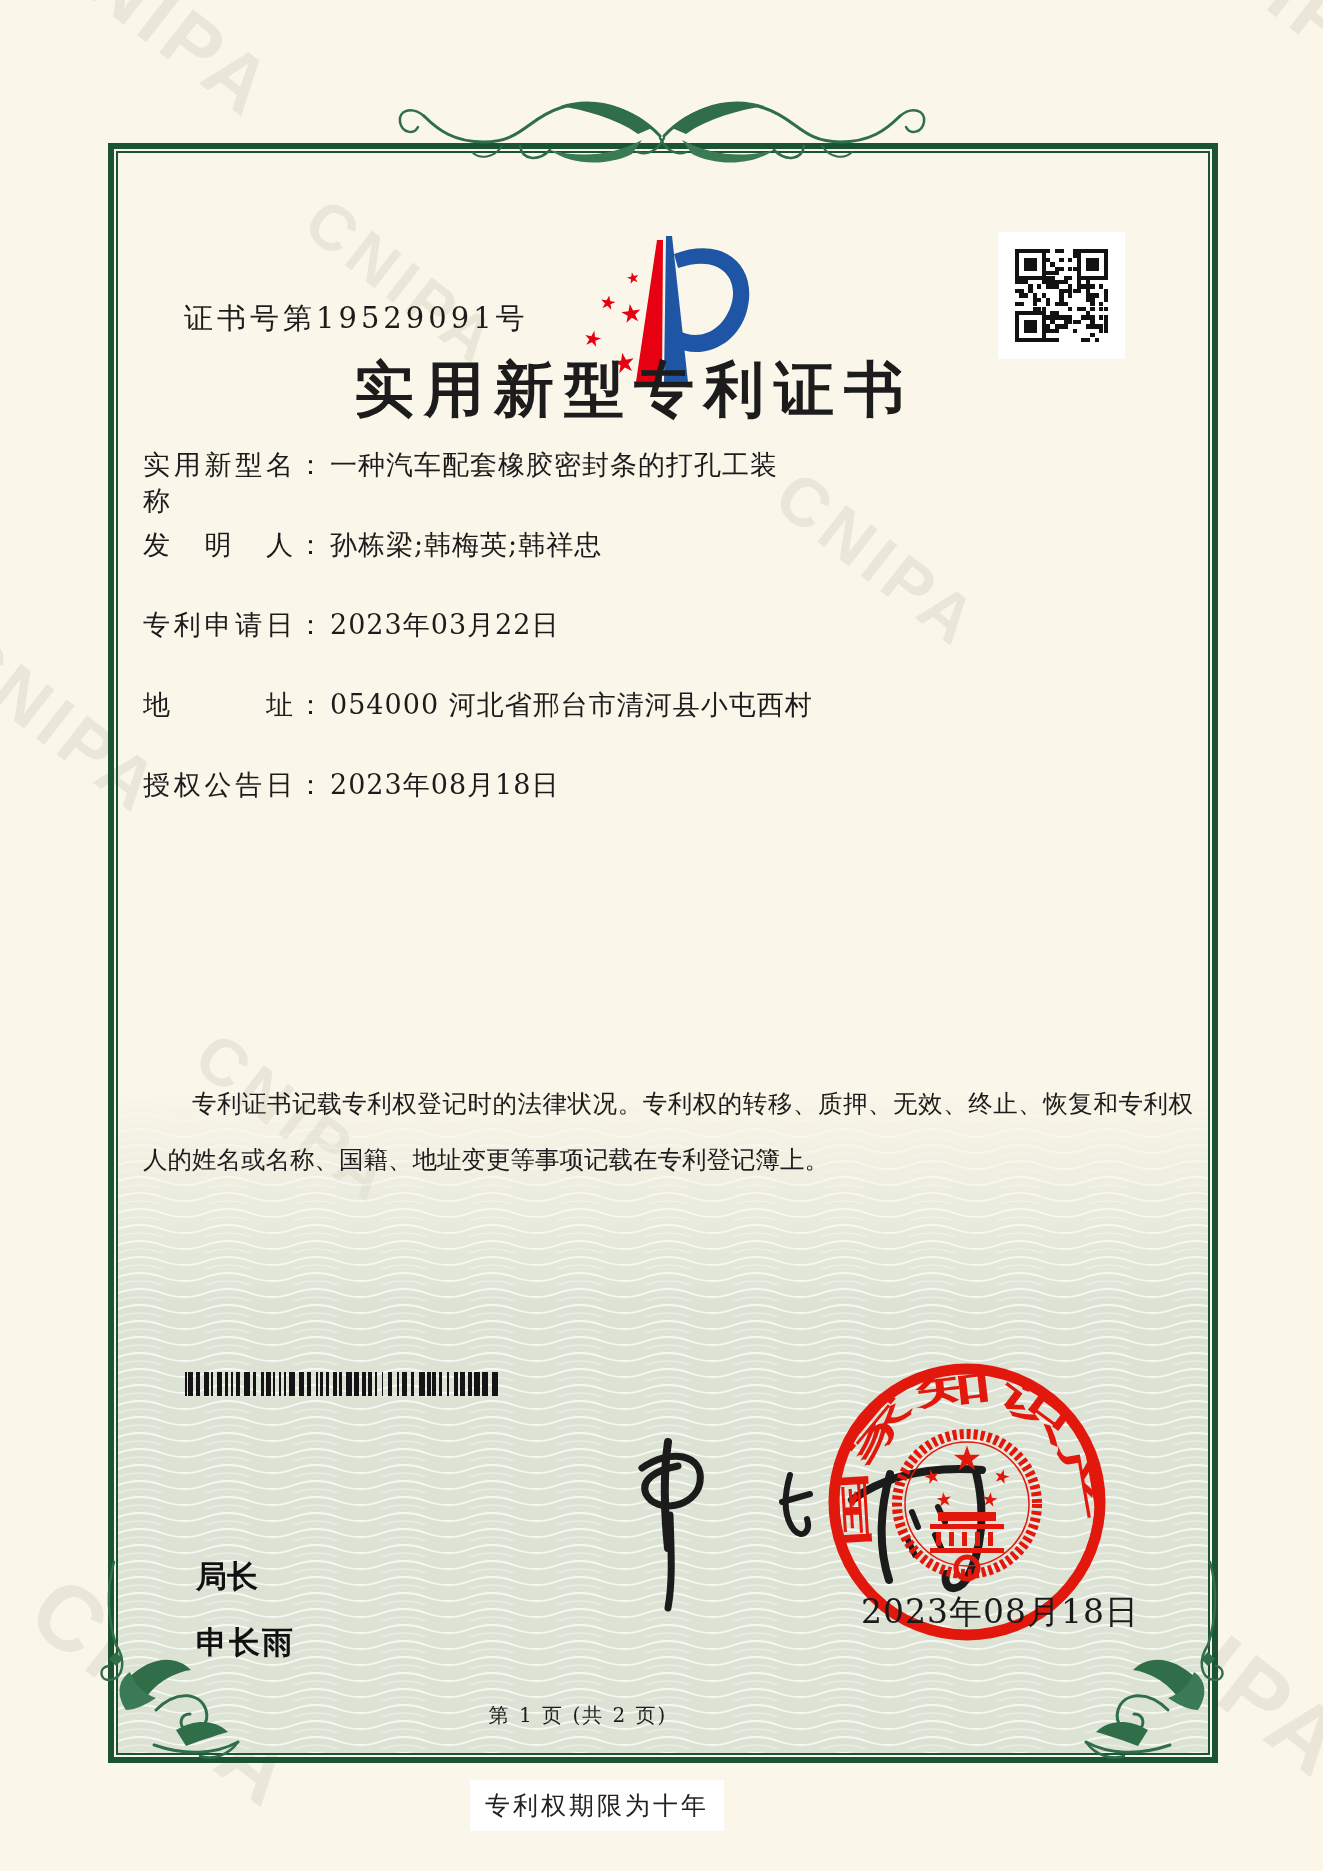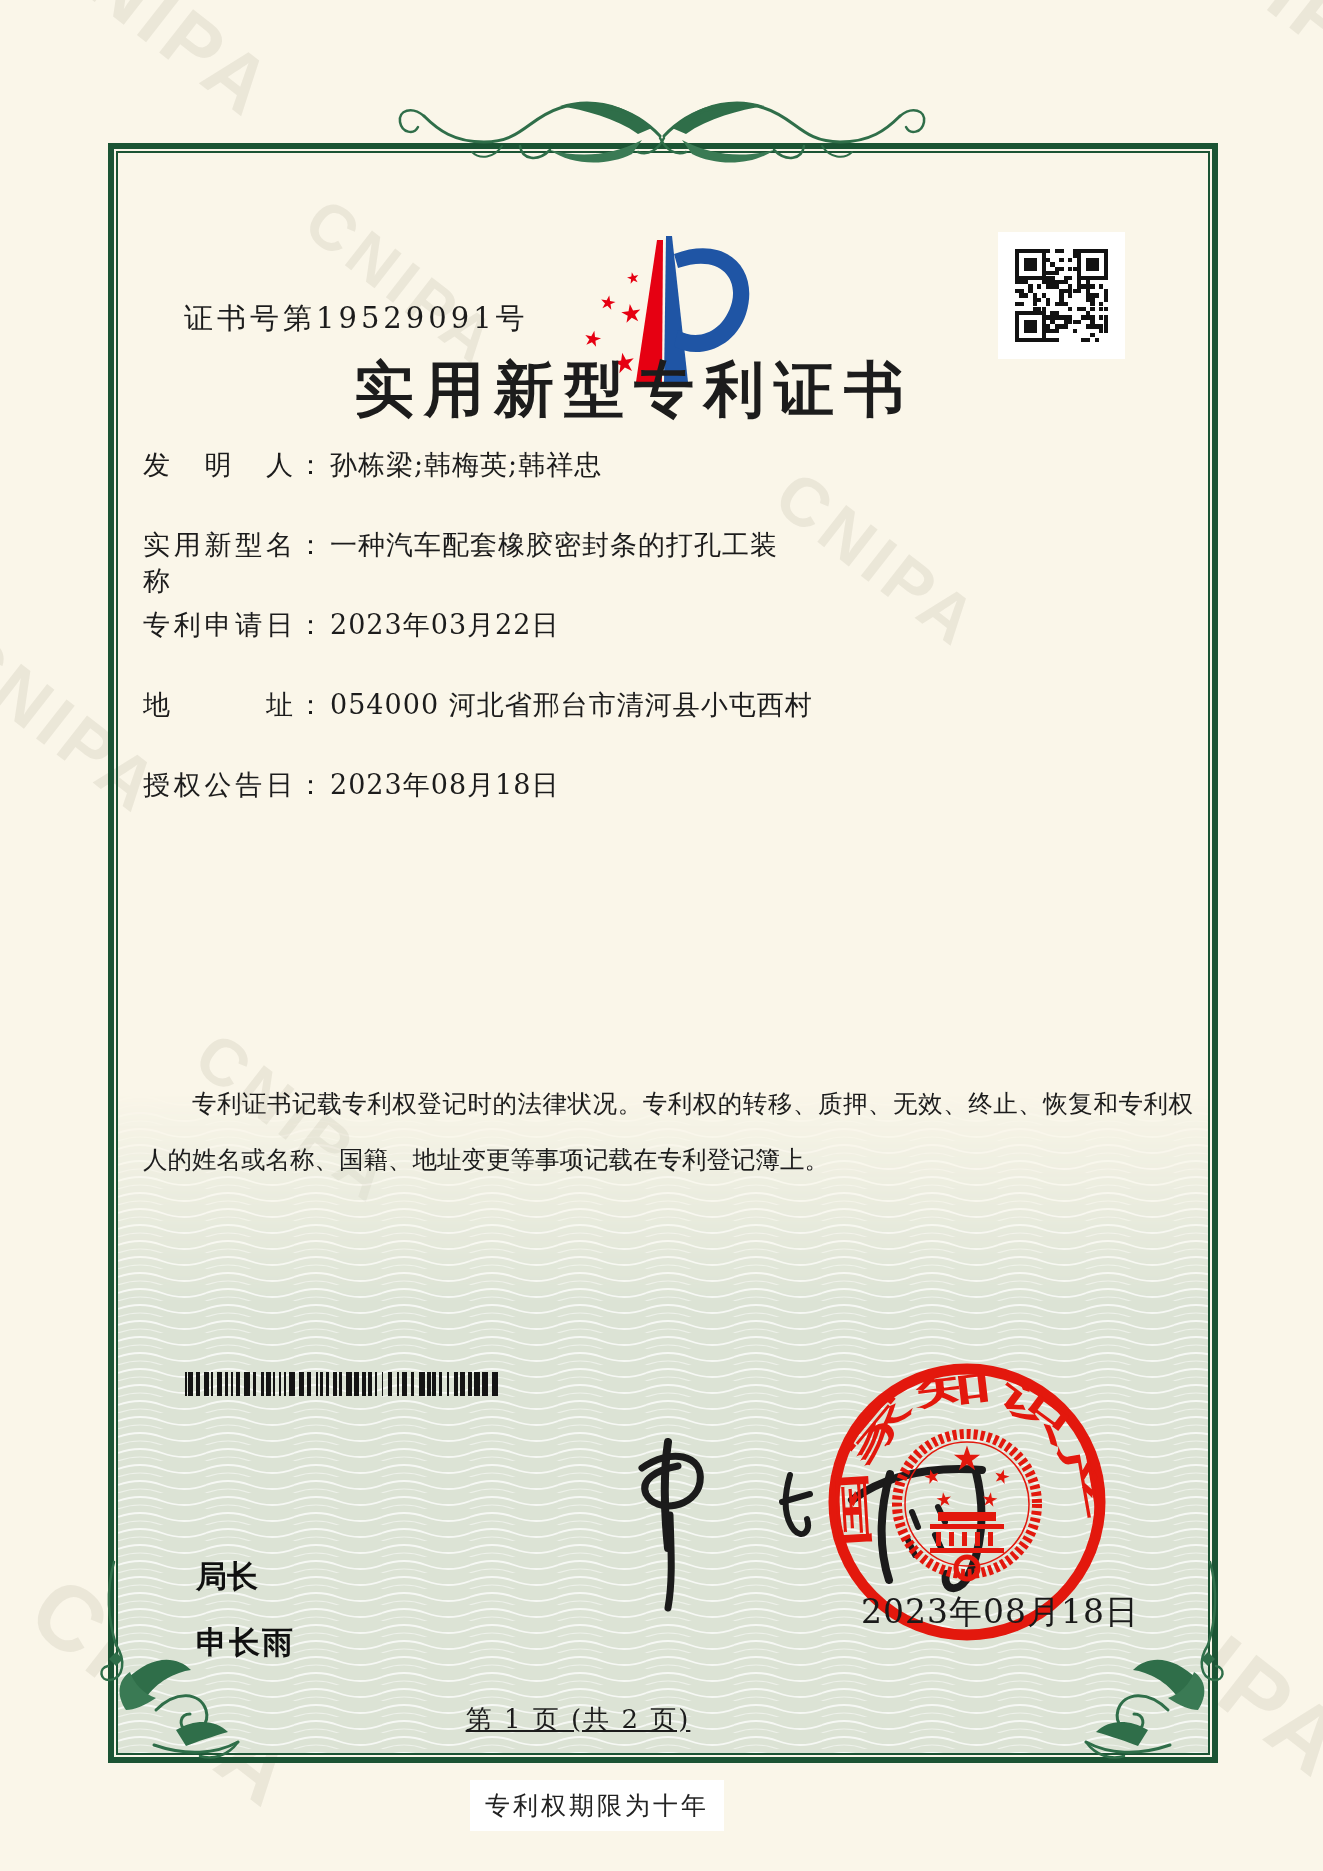--- a/index.html
+++ b/index.html
@@ -84,21 +84,21 @@
     font-family:"Liberation Sans","DejaVu Sans",sans-serif;
     font-size:31px;font-weight:bold;color:#101010;letter-spacing:2px;}
 
   .signature{left:590px;top:1420px;z-index:4;}
 
   .seal{left:822px;top:1352px;z-index:5;}
   .seal-date{left:845px;top:1590px;width:310px;text-align:center;
     font-size:33px;color:#1A1A1A;z-index:6;letter-spacing:1px;}
 
   .page-number{left:143px;top:1702px;width:870px;text-align:center;
-    font-size:26px;z-index:4;letter-spacing:2px;text-decoration:underline;}
+    font-size:20px;z-index:4;letter-spacing:2px;}
 
   .continuation{
     left:470px;top:1780px;background:#FFFFFF;padding:9px 15px;
     font-size:25px;letter-spacing:3px;z-index:4;color:#222;
   }
 </style>
 </head>
 <body>
 
 <div class="wm" style="left:20px;top:-30px;font-size:80px;">CNIPA</div>
@@ -313,24 +313,24 @@
       <i class="fc" style="left:70.9px;top:8.9px"></i>
       <i class="f" style="left:0.0px;top:62.0px"></i>
       <i class="fc" style="left:8.9px;top:70.9px"></i>
     </div>
 </div>
 
 <div class="abs page-title">实用新型专利证书</div>
 
 <div class="abs fields">
   <div class="frow">
+    <span class="flabel">实用新型名称</span><span class="fcolon">：</span><span class="fvalue">一种汽车配套橡胶密封条的打孔工装</span>
+  </div>
+  <div class="frow">
     <span class="flabel">发明人</span><span class="fcolon">：</span><span class="fvalue">孙栋梁;韩梅英;韩祥忠</span>
-  </div>
-  <div class="frow">
-    <span class="flabel">实用新型名称</span><span class="fcolon">：</span><span class="fvalue">一种汽车配套橡胶密封条的打孔工装</span>
   </div>
   <div class="frow">
     <span class="flabel">专利申请日</span><span class="fcolon">：</span><span class="fvalue">2023年03月22日</span>
   </div>
   <div class="frow">
     <span class="flabel">地址</span><span class="fcolon">：</span><span class="fvalue">054000 河北省邢台市清河县小屯西村</span>
   </div>
   <div class="frow">
     <span class="flabel">授权公告日</span><span class="fcolon">：</span><span class="fvalue">2023年08月18日</span>
   </div>

